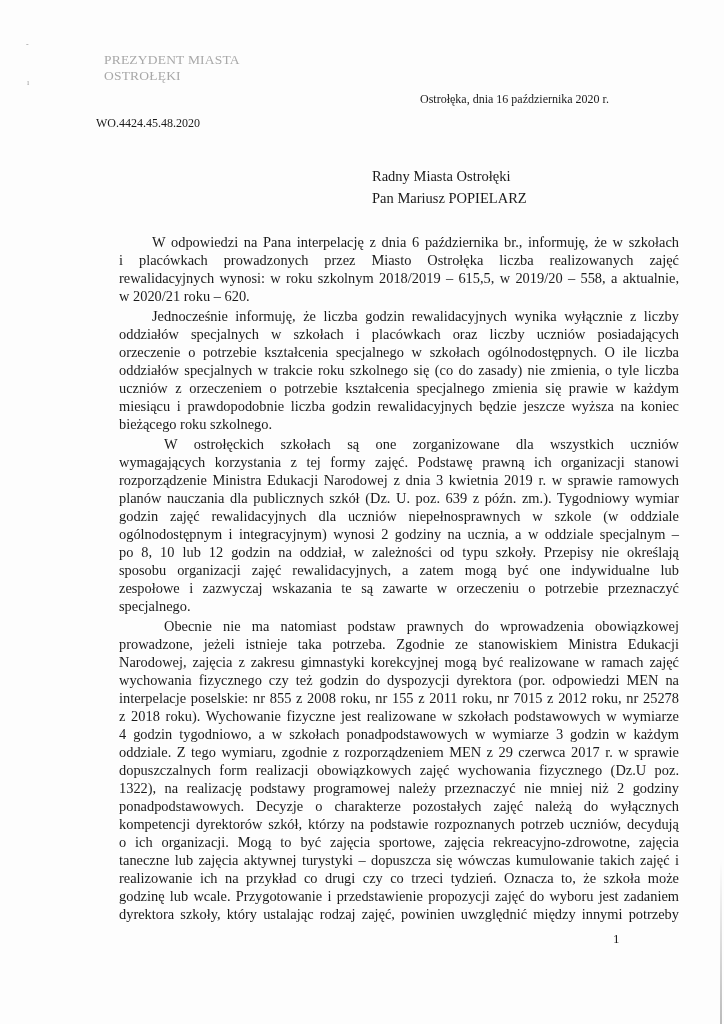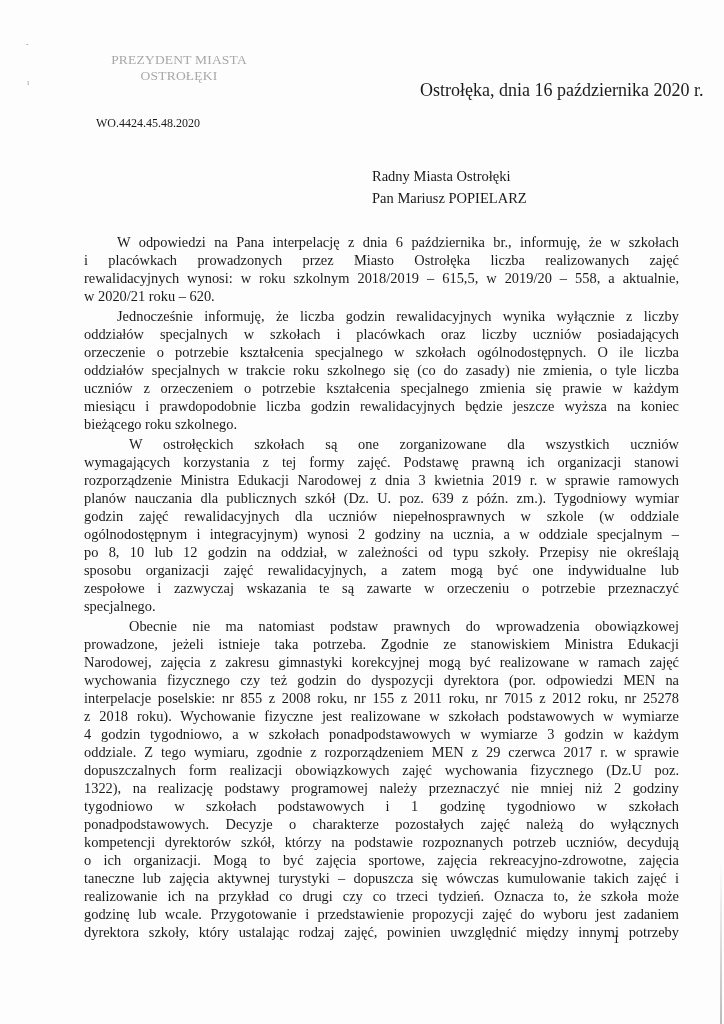--- a/index.html
+++ b/index.html
@@ -30,37 +30,36 @@
     .scan-mark {
       position: absolute;
       font-size: 8px;
       color: #9a9a9a;
     }
     .stamp {
       position: absolute;
       left: 104px;
       top: 52px;
       width: 150px;
-      text-align: center;
       color: #a8a8a8;
       font-size: 13.5px;
       line-height: 16px;
       letter-spacing: 0.2px;
     }
     .ref {
       position: absolute;
       left: 96px;
       top: 116px;
       font-size: 12px;
     }
     .date {
       position: absolute;
       left: 420px;
-      top: 80px;
-      font-size: 18px;
+      top: 92px;
+      font-size: 12px;
     }
     .addressee {
       position: absolute;
       left: 372px;
       top: 165px;
       font-size: 14.5px;
       font-weight: normal;
       line-height: 22px;
     }
     .body-text {
@@ -71,20 +70,21 @@
       font-size: 14.4px;
       line-height: 18px;
     }
     .line {
       display: block;
       text-align: justify;
       text-align-last: justify;
       white-space: nowrap;
       height: 18px;
       overflow: visible;
+      margin-left: 35px;
     }
     .line.last {
       text-align-last: left;
     }
     .line.indent {
       padding-left: 33px;
     }
     .line.indent-large {
       padding-left: 45px;
     }
@@ -157,21 +157,20 @@
       <span class="line indent-large">Obecnie nie ma natomiast podstaw prawnych do wprowadzenia obowiązkowej</span>
       <span class="line">prowadzone, jeżeli istnieje taka potrzeba.  Zgodnie ze stanowiskiem Ministra Edukacji</span>
       <span class="line">Narodowej,  zajęcia z zakresu gimnastyki korekcyjnej mogą być realizowane w ramach zajęć</span>
       <span class="line">wychowania fizycznego czy też godzin do dyspozycji dyrektora (por. odpowiedzi MEN na</span>
       <span class="line">interpelacje poselskie: nr 855 z 2008 roku, nr 155 z 2011 roku, nr 7015 z 2012 roku, nr 25278</span>
       <span class="line">z 2018 roku). Wychowanie fizyczne jest realizowane w szkołach podstawowych w wymiarze</span>
       <span class="line">4 godzin tygodniowo, a w szkołach ponadpodstawowych w wymiarze 3 godzin w każdym</span>
       <span class="line">oddziale. Z tego wymiaru, zgodnie z rozporządzeniem MEN z 29 czerwca 2017 r. w sprawie</span>
       <span class="line">dopuszczalnych form realizacji obowiązkowych zajęć wychowania fizycznego (Dz.U poz.</span>
       <span class="line">1322), na realizację podstawy programowej należy przeznaczyć nie mniej niż 2 godziny</span>
-      <span class="line">tygodniowo w szkołach podstawowych i 1 godzinę tygodniowo w szkołach</span>
       <span class="line">ponadpodstawowych. Decyzje o charakterze pozostałych zajęć należą do wyłącznych</span>
       <span class="line">kompetencji dyrektorów szkół, którzy na podstawie rozpoznanych potrzeb uczniów, decydują</span>
       <span class="line">o ich organizacji.  Mogą to być zajęcia sportowe, zajęcia rekreacyjno-zdrowotne, zajęcia</span>
       <span class="line">taneczne lub zajęcia aktywnej turystyki – dopuszcza się wówczas kumulowanie takich zajęć i</span>
       <span class="line">realizowanie ich na przykład co drugi czy co trzeci tydzień.  Oznacza to, że szkoła może</span>
       <span class="line">godzinę lub wcale. Przygotowanie i przedstawienie propozycji zajęć do wyboru jest zadaniem</span>
       <span class="line">dyrektora szkoły, który ustalając rodzaj zajęć, powinien uwzględnić między innymi potrzeby</span>
     </div>
   </div>
 

